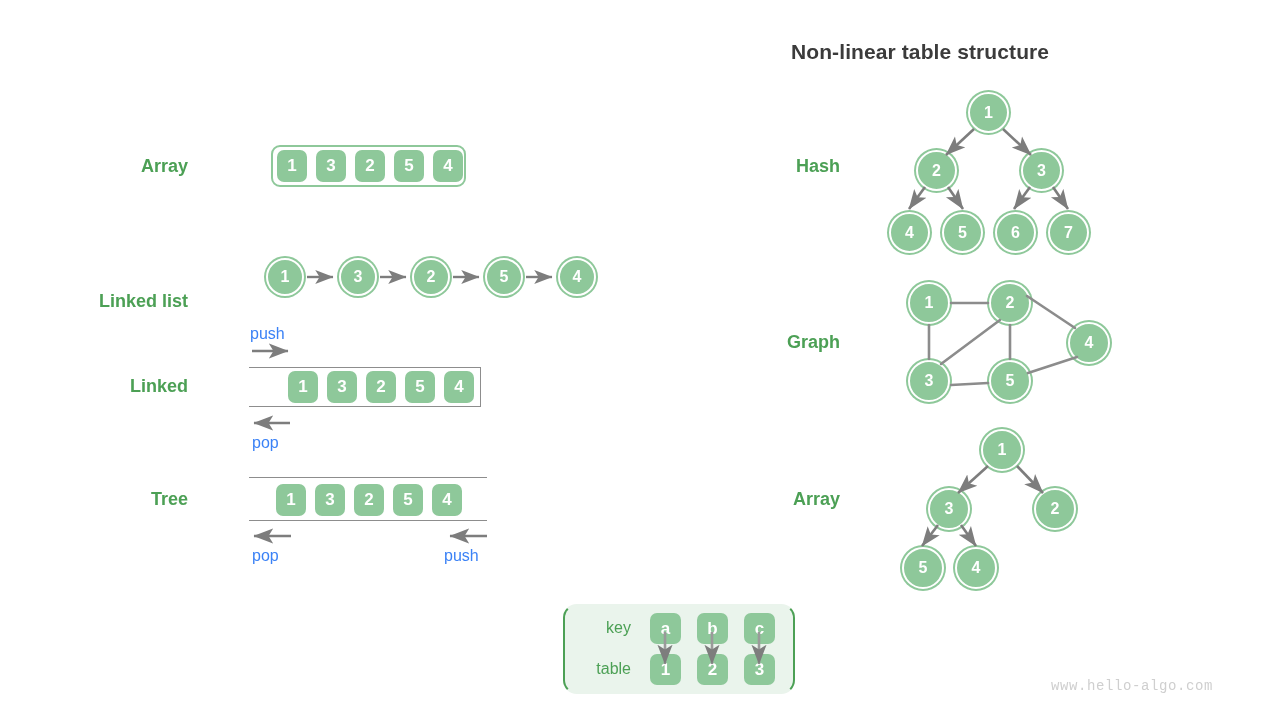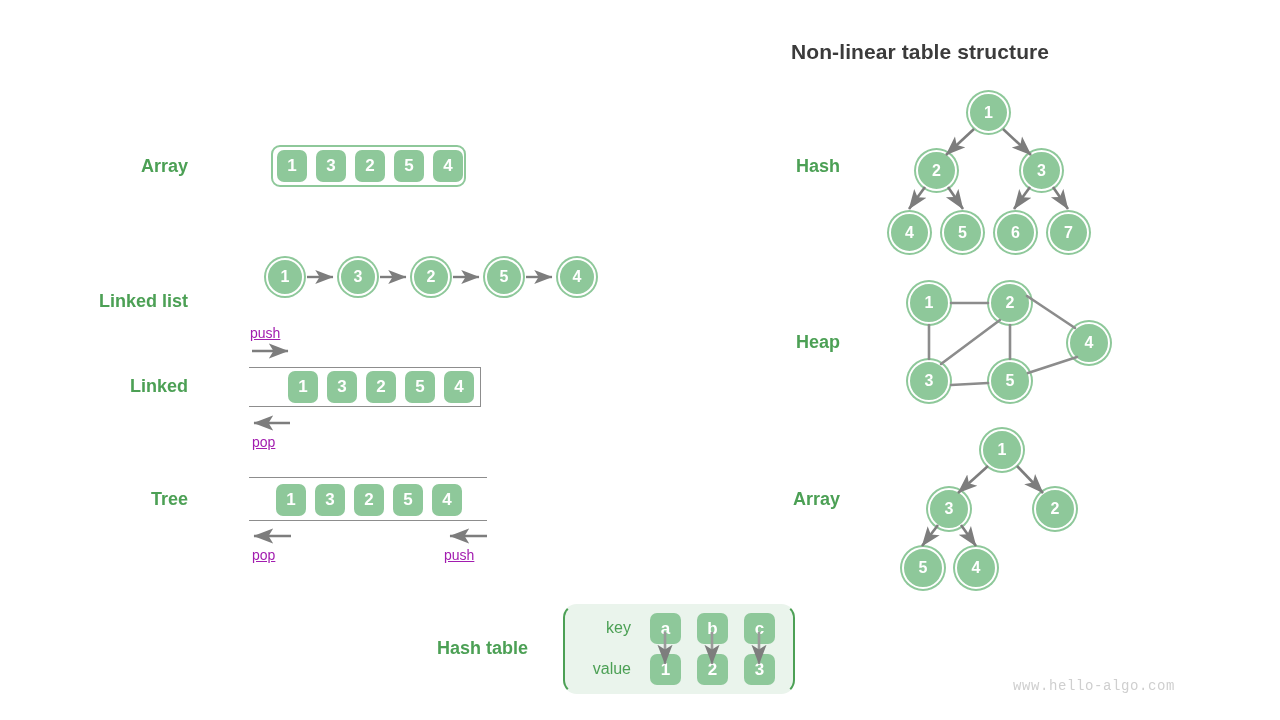--- a/index.html
+++ b/index.html
@@ -30,24 +30,23 @@
   .row-label {
     position: absolute;
     font-size: 18px;
     font-weight: bold;
     color: #4ca055;
     white-space: nowrap;
     text-align: right;
   }
   .small-label {
     position: absolute;
-    font-size: 14px;
-    color: #a21caf;
-    white-space: nowrap;
-    text-decoration: underline;
+    font-size: 16px;
+    color: #3b82f6;
+    white-space: nowrap;
   }
   .cell {
     position: absolute;
     background: #8ec89a;
     border-radius: 7px;
     color: #ffffff;
     font-size: 17px;
     font-weight: bold;
     display: flex;
     align-items: center;
@@ -123,24 +122,23 @@
 <body>
 
 <div id="root">
 
   <div class="section-title" style="left:791px; top:40px;">Non-linear table structure</div>
 
   <div class="row-label" style="left:40px; top:156px; width:148px;">Array</div>
   <div class="row-label" style="left:40px; top:267px; width:148px;margin-top:24px;">Linked list</div>
   <div class="row-label" style="left:40px; top:376px; width:148px;">Linked</div>
   <div class="row-label" style="left:40px; top:489px; width:148px;">Tree</div>
-  <div class="row-label" style="left:330px; top:638px; width:198px;">Hash table</div>
 
   <div class="row-label" style="left:692px; top:156px; width:148px;">Hash</div>
-  <div class="row-label" style="left:692px; top:332px; width:148px;">Heap</div>
+  <div class="row-label" style="left:692px; top:332px; width:148px;">Graph</div>
   <div class="row-label" style="left:692px; top:489px; width:148px;">Array</div>
 
   <div class="array-frame" style="left:271px; top:145px; width:195px; height:42px;"></div>
   <div class="cell" style="left:277px; top:150px; width:30px; height:32px;">1</div>
   <div class="cell" style="left:316px; top:150px; width:30px; height:32px;">3</div>
   <div class="cell" style="left:355px; top:150px; width:30px; height:32px;">2</div>
   <div class="cell" style="left:394px; top:150px; width:30px; height:32px;">5</div>
   <div class="cell" style="left:433px; top:150px; width:30px; height:32px;">4</div>
 
   <div class="node" style="left:266px; top:258px; width:38px; height:38px;">1</div>
@@ -162,21 +160,21 @@
   <div class="cell" style="left:276px; top:484px; width:30px; height:32px;">1</div>
   <div class="cell" style="left:315px; top:484px; width:30px; height:32px;">3</div>
   <div class="cell" style="left:354px; top:484px; width:30px; height:32px;">2</div>
   <div class="cell" style="left:393px; top:484px; width:30px; height:32px;">5</div>
   <div class="cell" style="left:432px; top:484px; width:30px; height:32px;">4</div>
   <div class="small-label" style="left:252px; top:547px;">pop</div>
   <div class="small-label" style="left:444px; top:547px;">push</div>
 
   <div class="hash-panel" style="left:563px; top:604px; width:232px; height:90px;"></div>
   <div class="hash-rowlabel" style="left:575px; top:619px; width:56px;">key</div>
-  <div class="hash-rowlabel" style="left:571px; top:660px; width:60px;">value</div>
+  <div class="hash-rowlabel" style="left:571px; top:660px; width:60px;">table</div>
   <div class="cell" style="left:650px; top:613px; width:31px; height:31px;">a</div>
   <div class="cell" style="left:697px; top:613px; width:31px; height:31px;">b</div>
   <div class="cell" style="left:744px; top:613px; width:31px; height:31px;">c</div>
   <div class="cell" style="left:650px; top:654px; width:31px; height:31px;">1</div>
   <div class="cell" style="left:697px; top:654px; width:31px; height:31px;">2</div>
   <div class="cell" style="left:744px; top:654px; width:31px; height:31px;">3</div>
 
   <div class="node" style="left:968px; top:92px; width:41px; height:41px;">1</div>
   <div class="node" style="left:916px; top:150px; width:41px; height:41px;">2</div>
   <div class="node" style="left:1021px; top:150px; width:41px; height:41px;">3</div>
@@ -190,21 +188,21 @@
   <div class="node" style="left:908px; top:360px; width:42px; height:42px;">3</div>
   <div class="node" style="left:1068px; top:322px; width:42px; height:42px;">4</div>
   <div class="node" style="left:989px; top:360px; width:42px; height:42px;">5</div>
 
   <div class="node" style="left:981px; top:429px; width:42px; height:42px;">1</div>
   <div class="node" style="left:928px; top:488px; width:42px; height:42px;">3</div>
   <div class="node" style="left:1034px; top:488px; width:42px; height:42px;">2</div>
   <div class="node" style="left:902px; top:547px; width:42px; height:42px;">5</div>
   <div class="node" style="left:955px; top:547px; width:42px; height:42px;">4</div>
 
-  <div class="watermark" style="left:1013px; top:678px;">www.hello-algo.com</div>
+  <div class="watermark" style="left:1051px; top:678px;">www.hello-algo.com</div>
 
   <svg class="overlay">
     <defs>
       <marker id="ah" markerWidth="9" markerHeight="9" refX="7.4" refY="3.2" orient="auto" markerUnits="strokeWidth">
         <path d="M0,0.3 L7.6,3.2 L0,6.1 L1.8,3.2 Z" fill="#7d7d7d"></path>
       </marker>
     </defs>
 
     <g stroke="#7d7d7d" stroke-width="2.4" marker-end="url(#ah)">
       <line x1="307" y1="277" x2="333" y2="277"></line>

